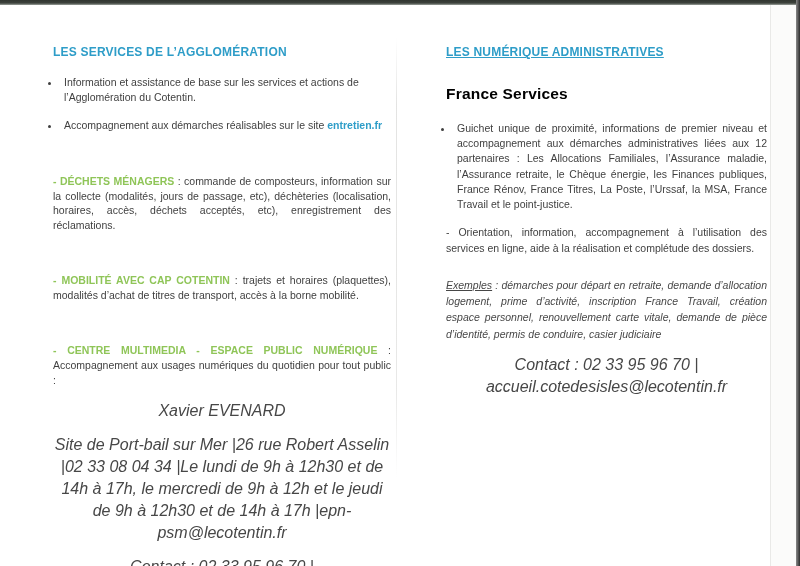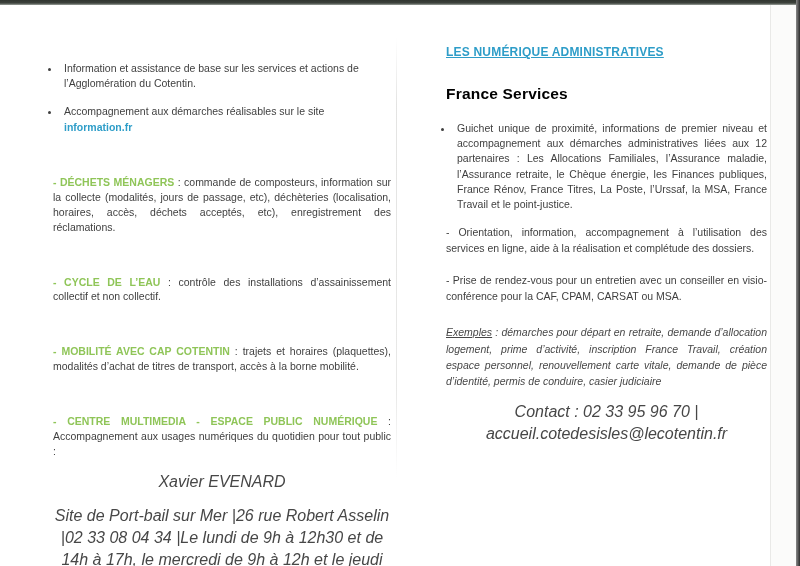--- a/index.html
+++ b/index.html
@@ -96,37 +96,35 @@
 
 <div class="scan">
 
   <div class="top-edge"></div>
   <div class="right-band"></div>
   <div class="right-edge"></div>
   <div class="fold-line"></div>
 
   <div class="col col-left">
 
+    <div class="title">LES SERVICES DE L’AGGLOMÉRATION</div>
 
     <ul class="bullets">
       <li>
         <span>Information et assistance de base sur les services et actions de l’Agglomération du Cotentin.</span>
       </li>
       <li>
-        <span>Accompagnement aux démarches réalisables sur le site </span><span class="link">information.fr</span>
+        <span>Accompagnement aux démarches réalisables sur le site </span><span class="link">entretien.fr</span>
       </li>
     </ul>
 
     <p class="section m16">
       <span class="green-head">- DÉCHETS MÉNAGERS</span><span> : commande de composteurs, information sur la collecte (modalités, jours de passage, etc), déchèteries (localisation, horaires, accès, déchets acceptés, etc), enregistrement des réclamations.</span>
     </p>
 
-    <p class="section m12">
-      <span class="green-head">- CYCLE DE L’EAU</span><span> : contrôle des installations d’assainissement collectif et non collectif.</span>
-    </p>
 
     <p class="section m12">
       <span class="green-head">- MOBILITÉ AVEC CAP COTENTIN</span><span> : trajets et horaires (plaquettes), modalités d’achat de titres de transport, accès à la borne mobilité.</span>
     </p>
 
     <p class="section m18">
       <span class="green-head">- CENTRE MULTIMEDIA - ESPACE PUBLIC NUMÉRIQUE</span><span> : Accompagnement aux usages numériques du quotidien pour tout public :</span>
     </p>
 
     <p class="center-it m18">Xavier EVENARD</p>
@@ -144,21 +142,20 @@
     <div class="subtitle">France Services</div>
 
     <ul class="bullets tight justified">
       <li>
         <span>Guichet unique de proximité, informations de premier niveau et accompagnement aux démarches administratives liées aux 12 partenaires : Les Allocations Familiales, l’Assurance maladie, l’Assurance retraite, le Chèque énergie, les Finances publiques, France Rénov, France Titres, La Poste, l’Urssaf, la MSA, France Travail et le point-justice.</span>
       </li>
     </ul>
 
     <p class="para m10">- Orientation, information, accompagnement à l’utilisation des services en ligne, aide à la réalisation et complétude des dossiers.</p>
 
-    <p class="para m16">- Prise de rendez-vous pour un entretien avec un conseiller en visio-conférence pour la CAF, CPAM, CARSAT ou MSA.</p>
 
     <p class="examples m20">
       <span class="u">Exemples</span><span> : démarches pour départ en retraite, demande d’allocation logement, prime d’activité, inscription France Travail, création espace personnel, renouvellement carte vitale, demande de pièce d’identité, permis de conduire, casier judiciaire</span>
     </p>
 
     <p class="center-it m26">Contact : 02 33 95 96 70 | accueil.cotedesisles@lecotentin.fr</p>
   </div>
 
 </div>
 

